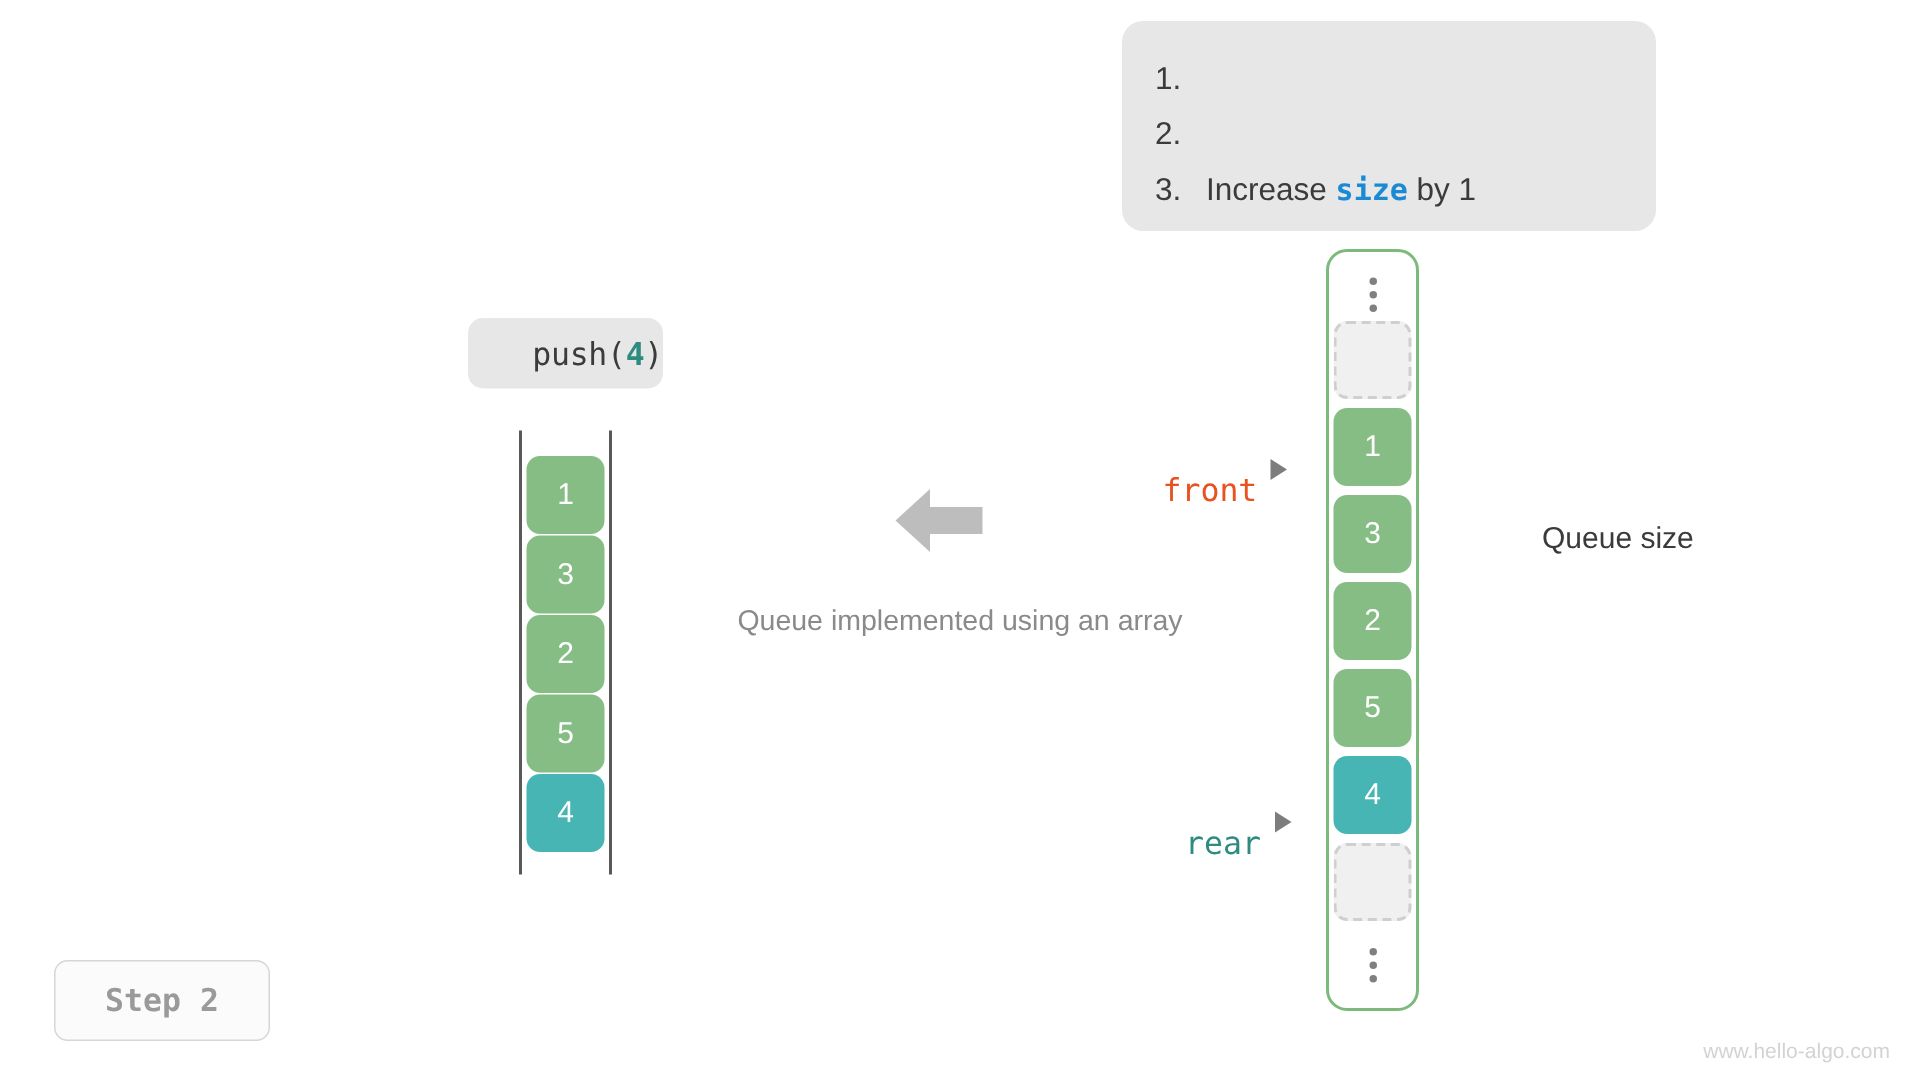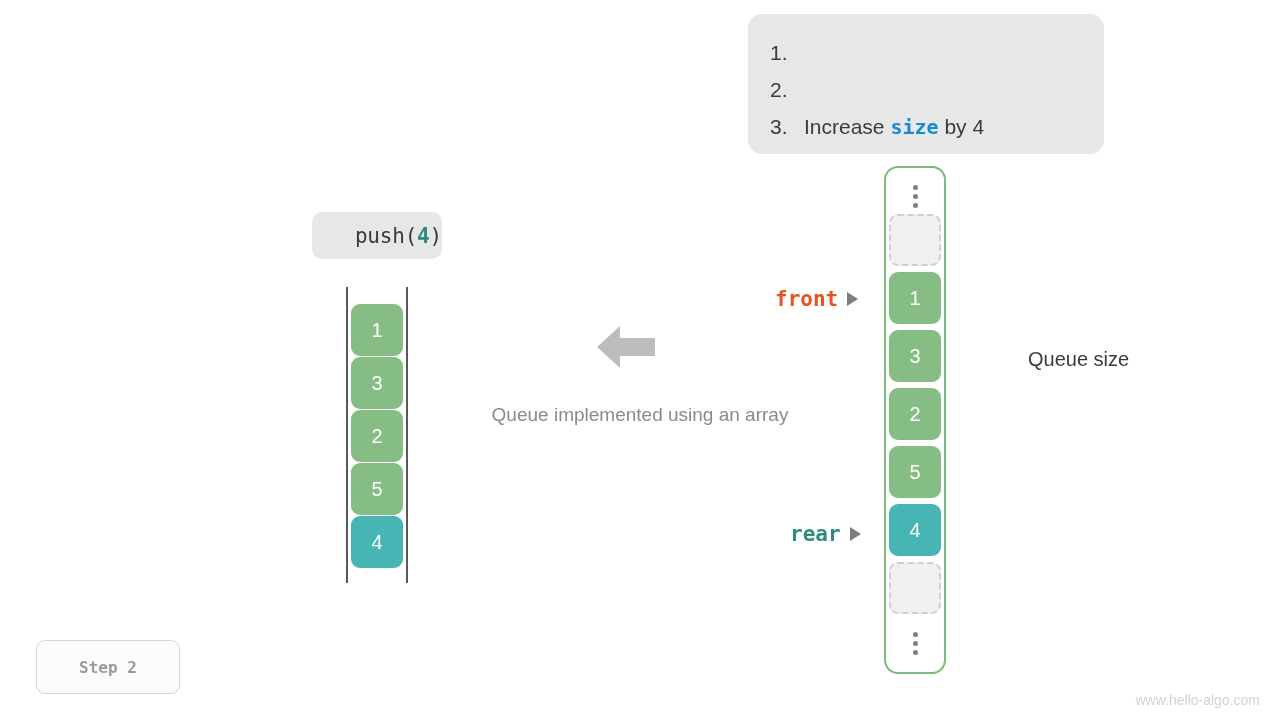--- a/index.html
+++ b/index.html
@@ -195,22 +195,23 @@
   
   .pointer {
     position: absolute;
     display: flex;
     align-items: center;
     gap: 9px;
     white-space: nowrap;
   }
   .pointer .ptr-label {
     font-family: "DejaVu Sans Mono", monospace;
-    font-weight: bold;
-    font-size: 21px;
+    font-weight: normal;
+    font-size: 21px;
+    margin-top: 28px;
   }
   .pointer.front { left: 775px; top: 287px; }
   .pointer.rear  { left: 790px; top: 522px; }
   .pointer.front .ptr-label { color: #e8521f; }
   .pointer.rear  .ptr-label { color: #2e8b80; }
   .ptr-arrow {
     width: 0; height: 0;
     border-top: 7px solid transparent;
     border-bottom: 7px solid transparent;
     border-left: 11px solid #7d7d7d;
@@ -248,21 +249,21 @@
     height: 54px;
     box-sizing: border-box;
     background: #fbfbfb;
     border: 1px solid #d6d6d6;
     border-radius: 9px;
     display: flex;
     align-items: center;
     justify-content: center;
     font-family: "DejaVu Sans Mono", monospace;
     font-weight: bold;
-    font-size: 16px;
+    font-size: 21px;
     color: #9a9a9a;
   }
 
   
   #watermark {
     position: absolute;
     right: 20px;
     bottom: 12px;
     font-family: Liberation Sans, sans-serif;
     font-size: 14px;
@@ -278,21 +279,21 @@
   <div class="instr-row">
     <span class="instr-num">1.</span>
   </div>
 
   <div class="instr-row">
     <span class="instr-num">2.</span>
   </div>
 
   <div class="instr-row">
     <span class="instr-num">3.</span>
-    <span class="instr-text"><span>Increase </span><span class="code-blue">size</span><span> by 4</span></span>
+    <span class="instr-text"><span>Increase </span><span class="code-blue">size</span><span> by 1</span></span>
   </div>
 
 </div>
 
 <div id="push-chip">
     <span>push(</span>
     <span class="arg">4</span>
     <span>)</span>
   </div>
 

